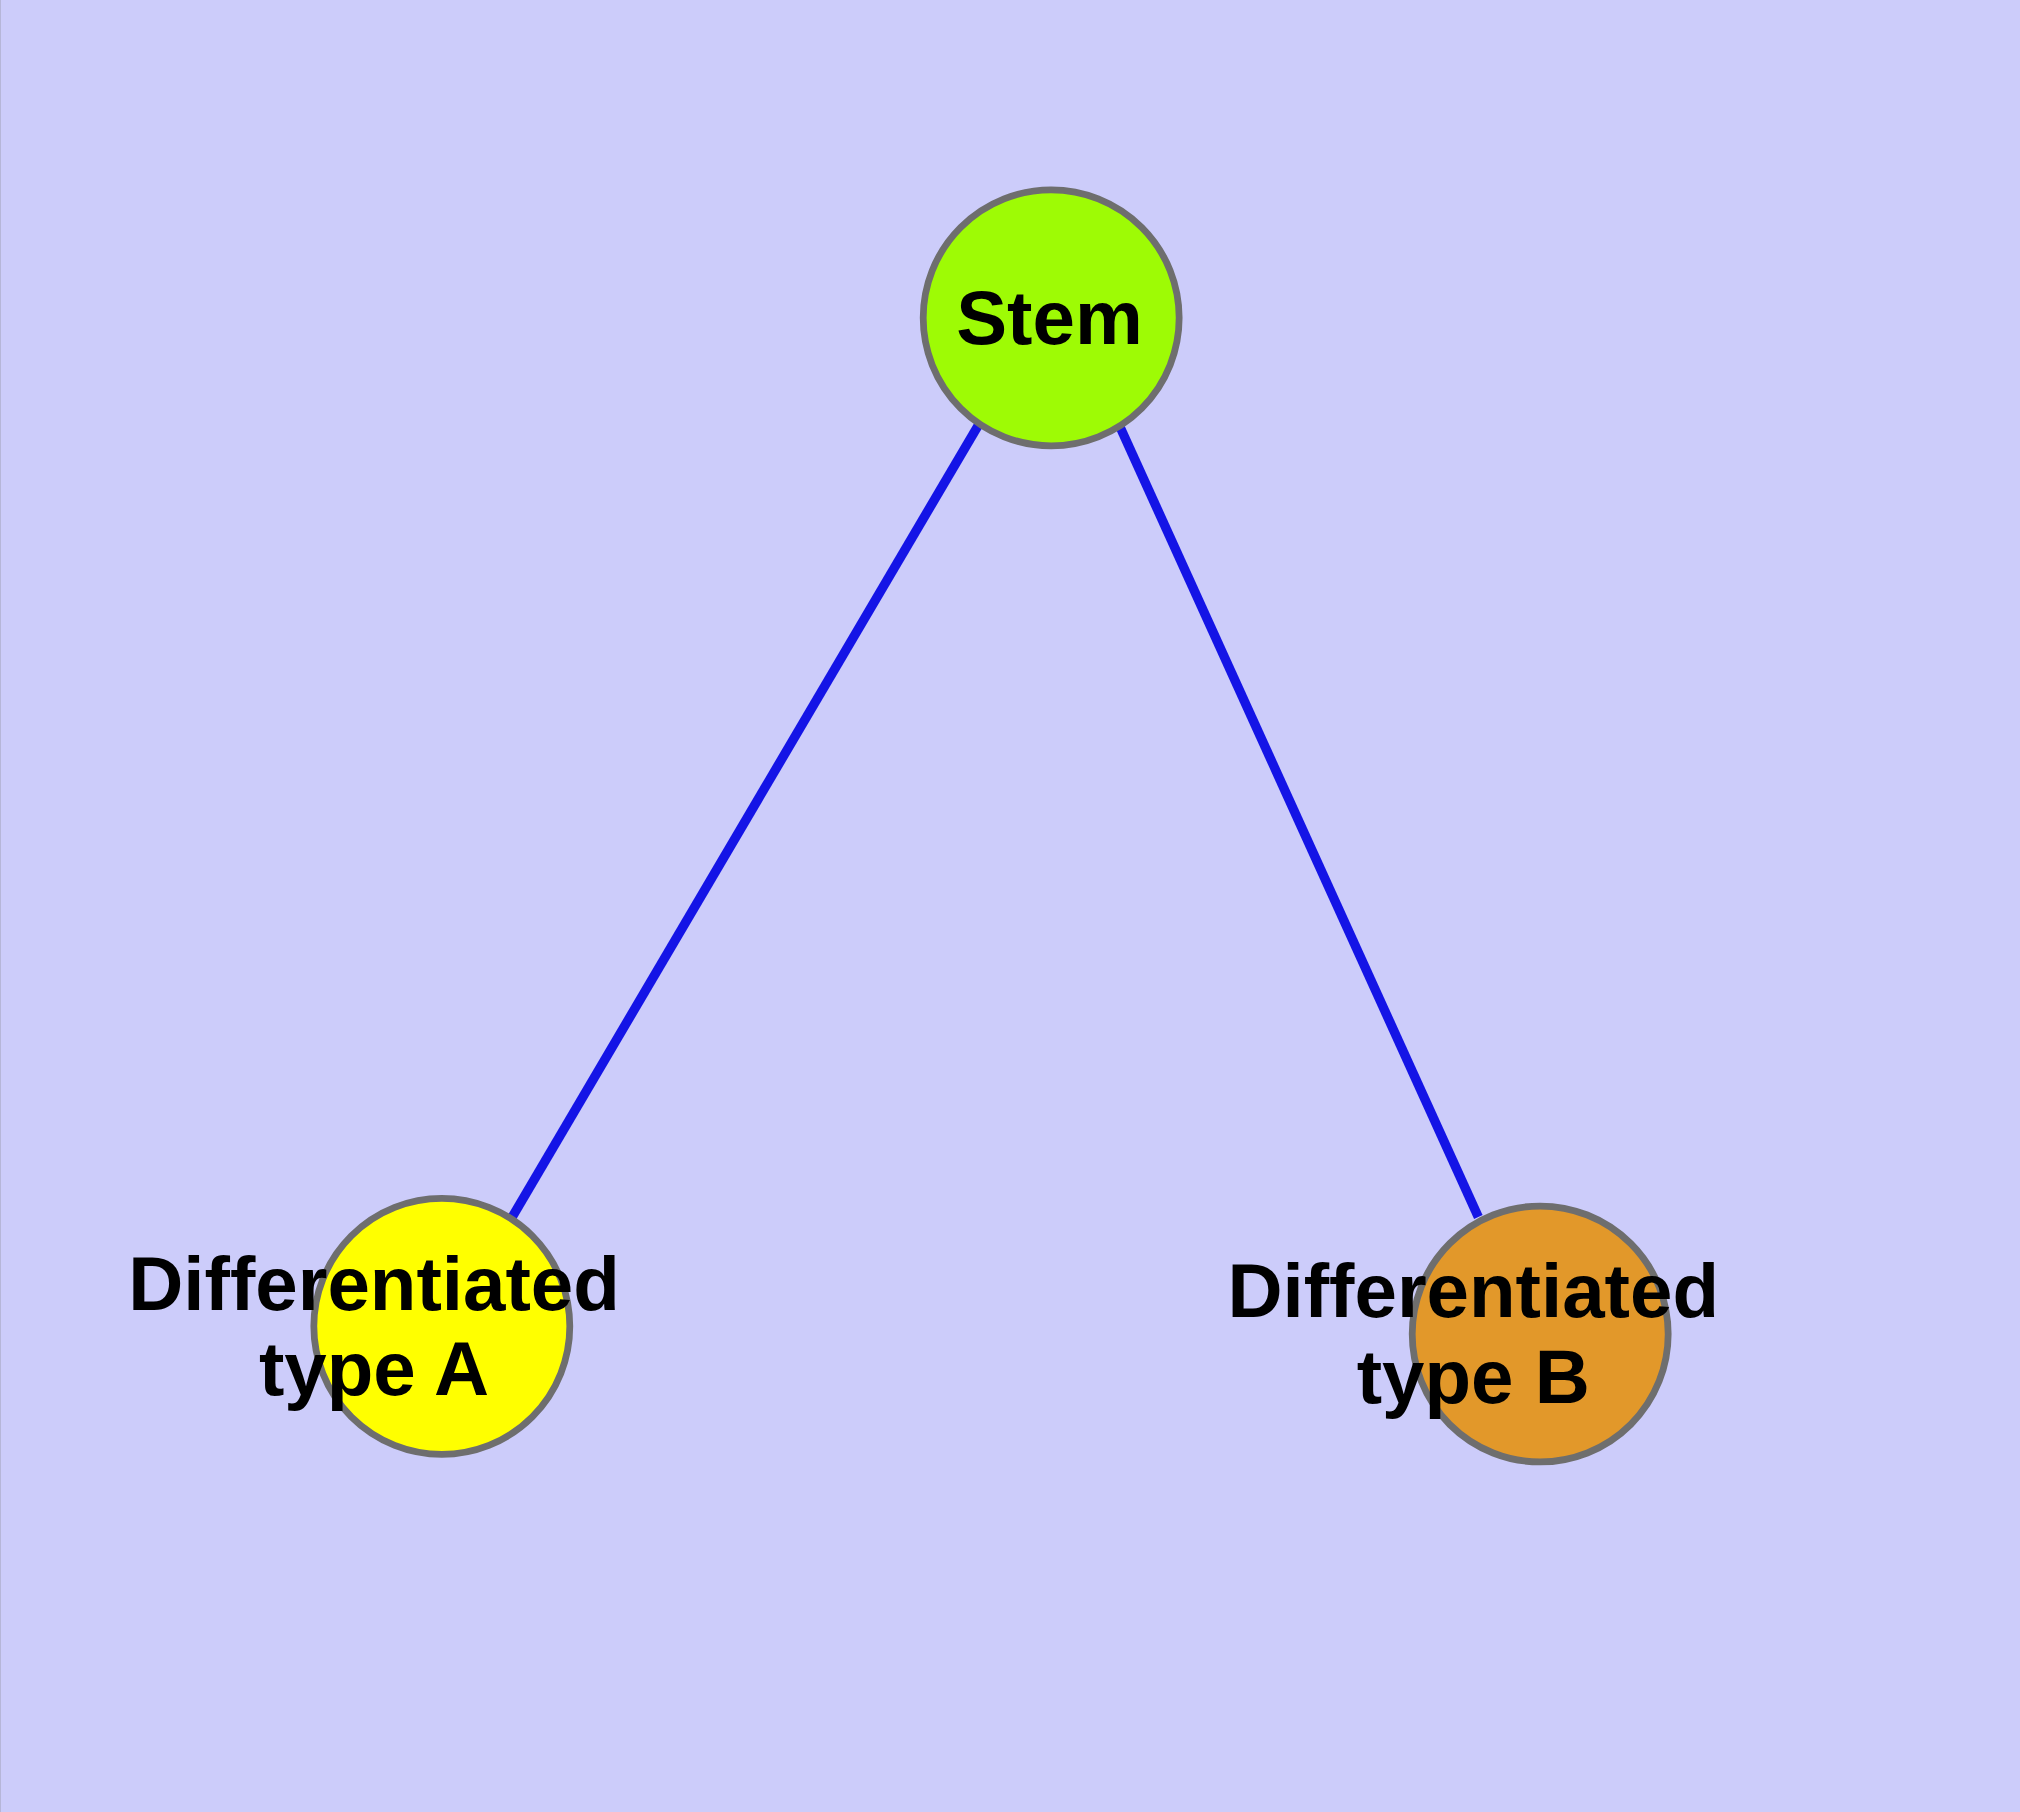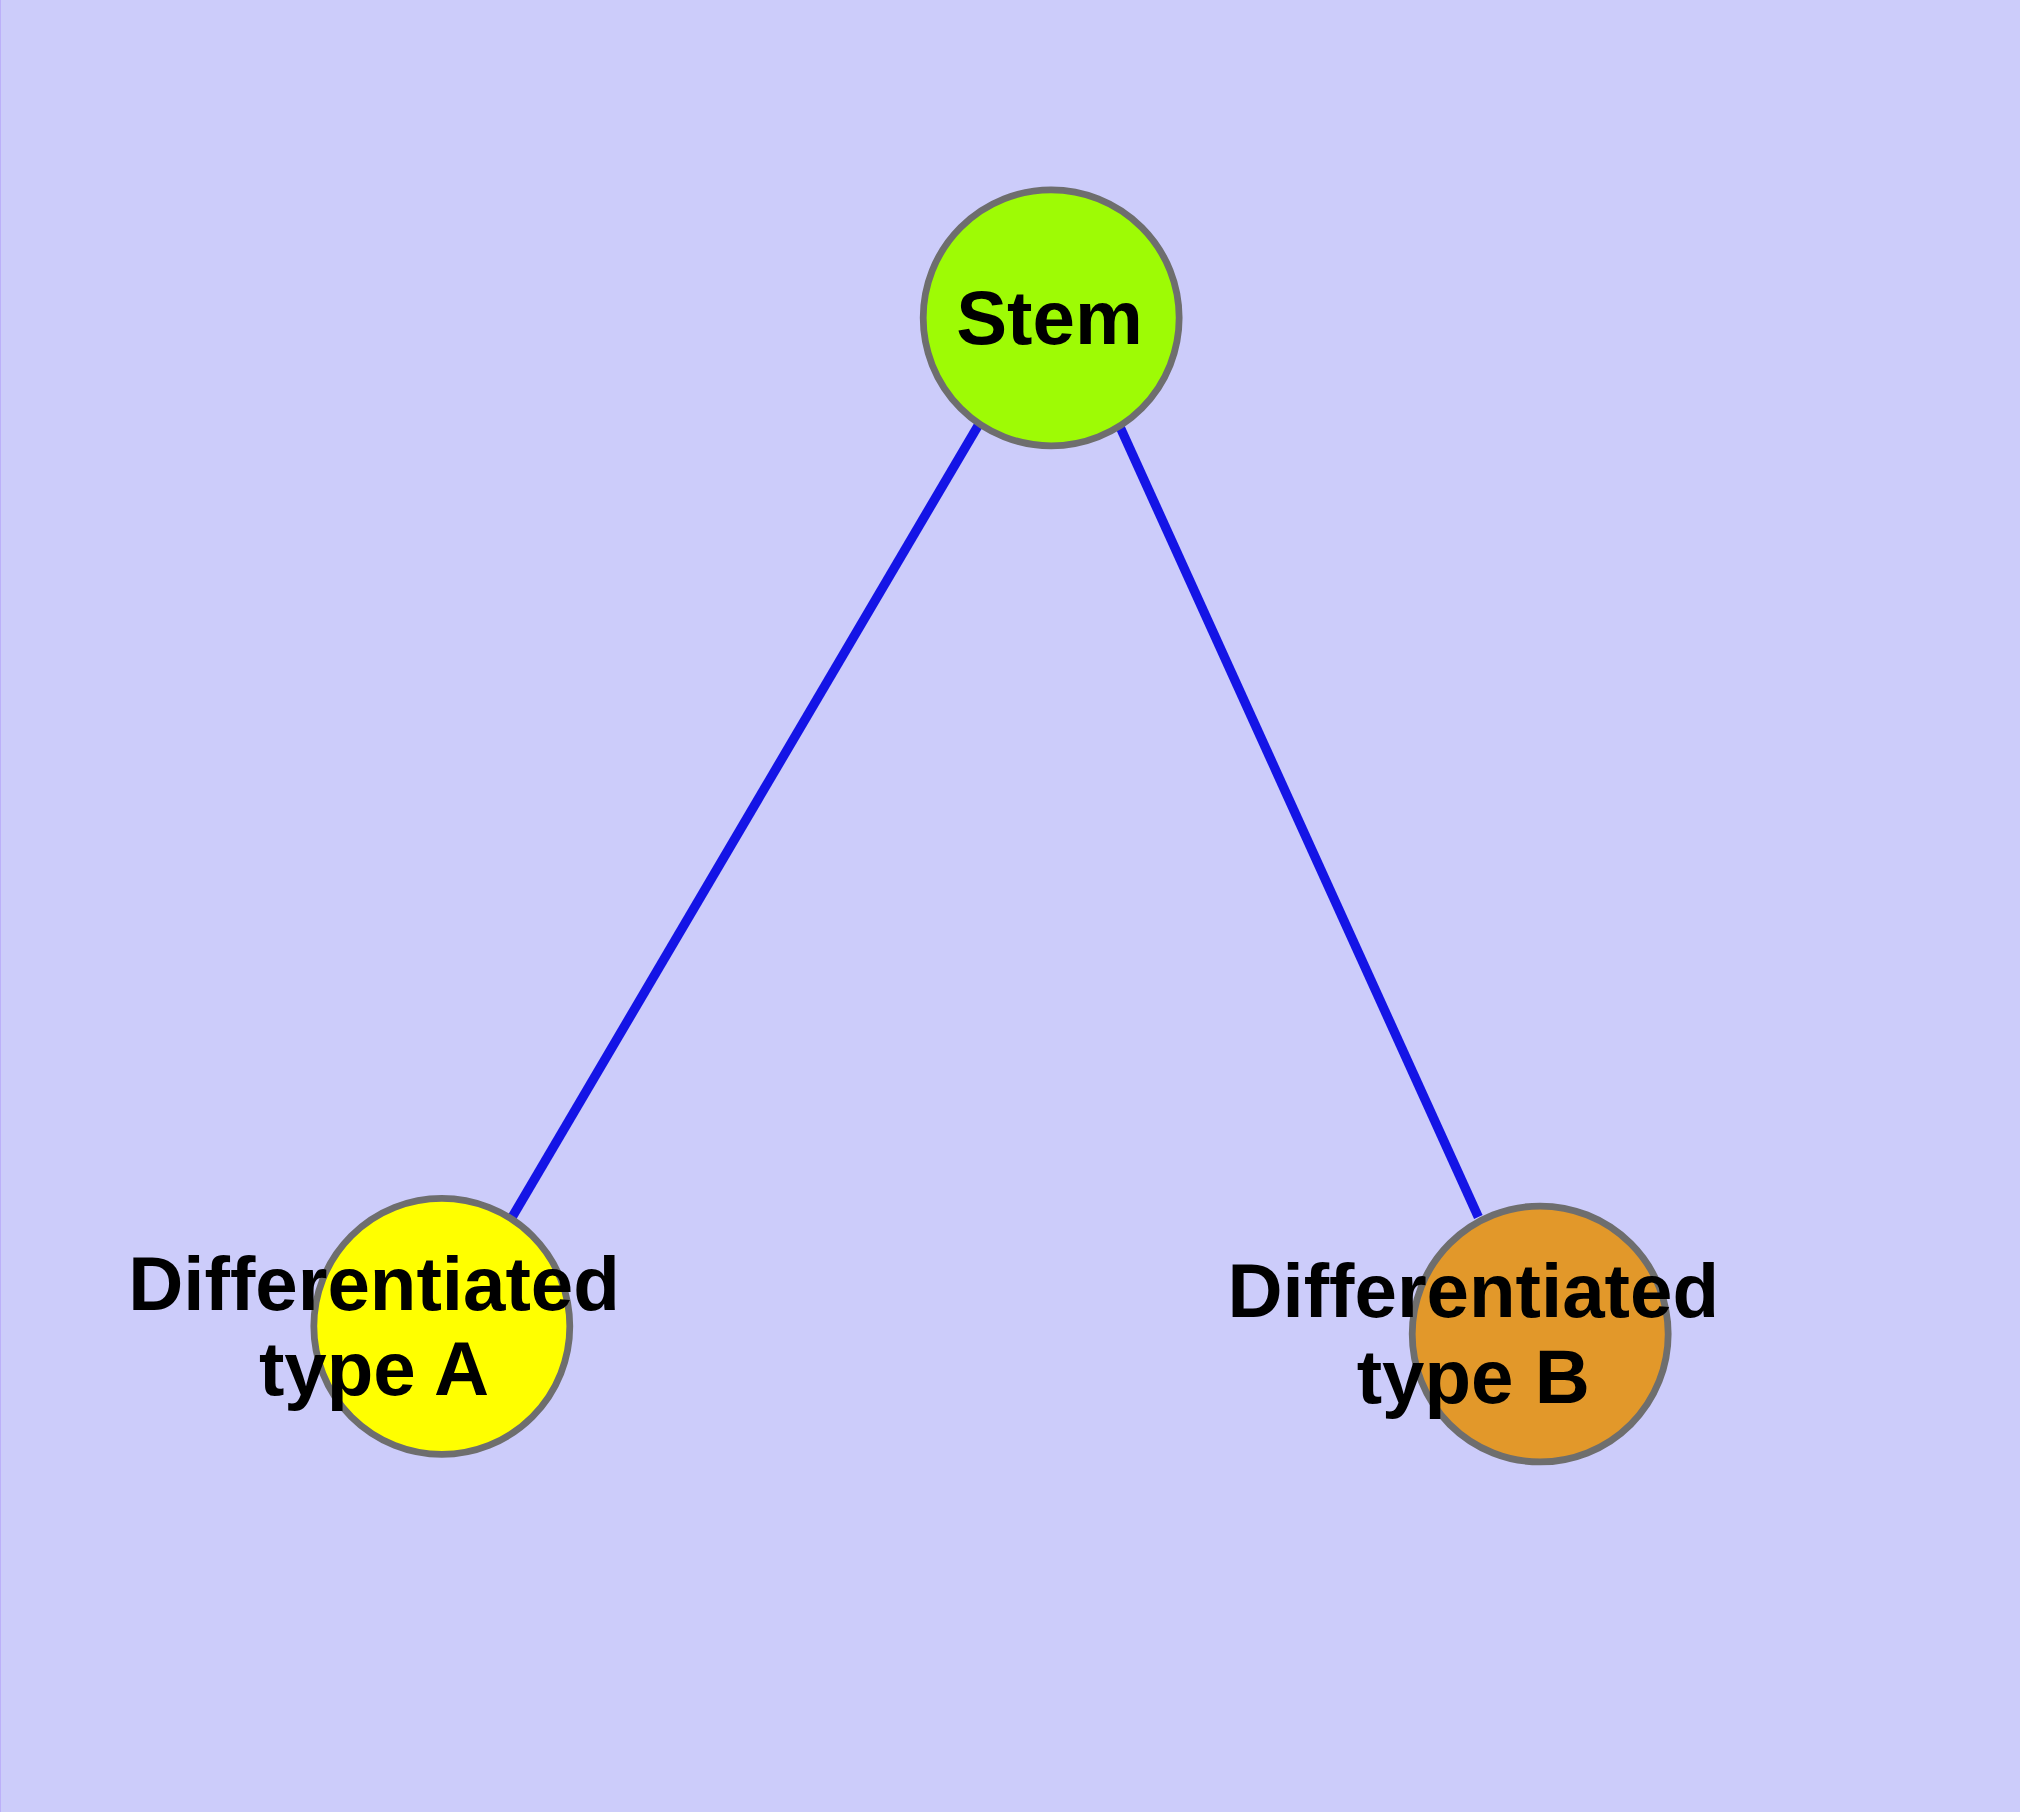--- a/index.html
+++ b/index.html
@@ -30,21 +30,21 @@
   .node-label {
     font-weight: bold;
     fill: #000000;
     font-family: "Liberation Sans", "DejaVu Sans", sans-serif;
     paint-order: normal;
   }
 </style>
 </head>
 <body style="width: 2021px; height: 1812px; background: rgb(204, 204, 250);">
 
-<div id="graph-canvas" style="width: 2021px; height: 1812px; background: #8b5cf6;">
+<div id="graph-canvas" style="width: 2021px; height: 1812px; background: #737373;">
   <svg id="graph-svg" viewBox="0 0 2384 2138" xmlns="http://www.w3.org/2000/svg">
     <rect id="bg-rect" x="0" y="0" width="2384" height="2138" fill="#ccccfa"></rect>
     <g id="edge-layer">
         <line x1="1155" y1="500" x2="604" y2="1436" stroke="#1414e6" stroke-width="11" stroke-linecap="butt"></line>
         <line x1="1320" y1="501" x2="1744" y2="1436" stroke="#1414e6" stroke-width="11" stroke-linecap="butt"></line>
       </g>
     <g id="node-layer">
         <g>
           <circle cx="1240" cy="375" r="151" fill="#9efb05" stroke="#6e6e6e" stroke-width="8"></circle>
           <text x="1238" y="405.6" text-anchor="middle" class="node-label" font-size="90" fill="#000000">Stem</text>

